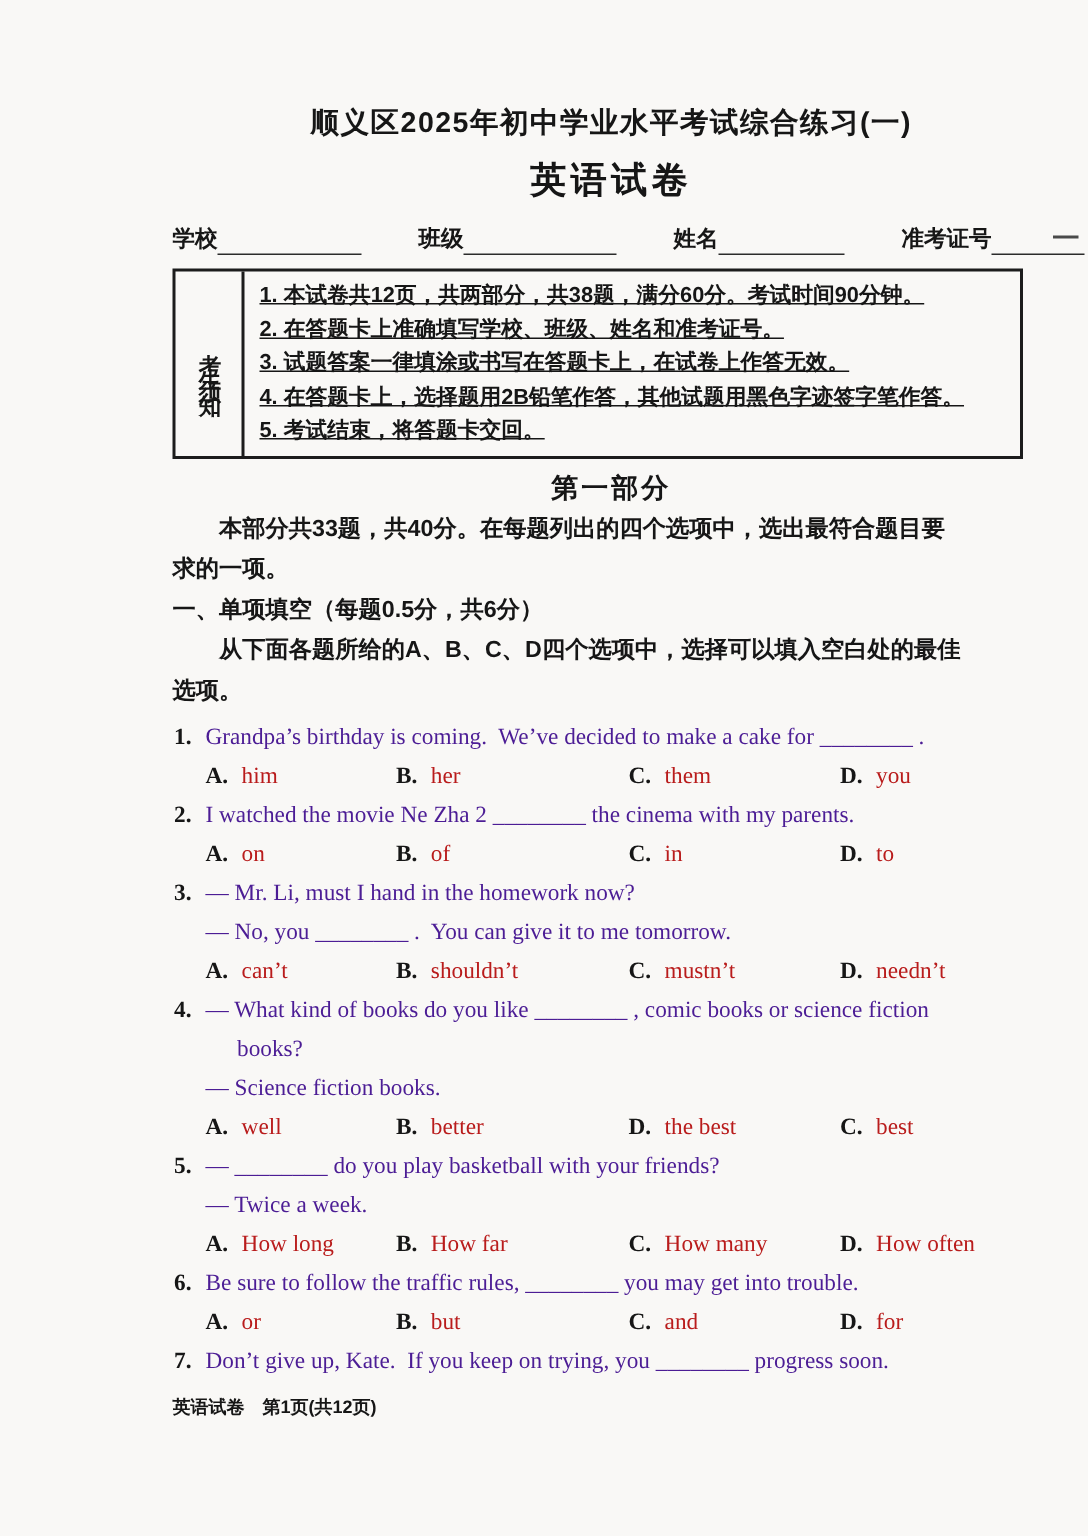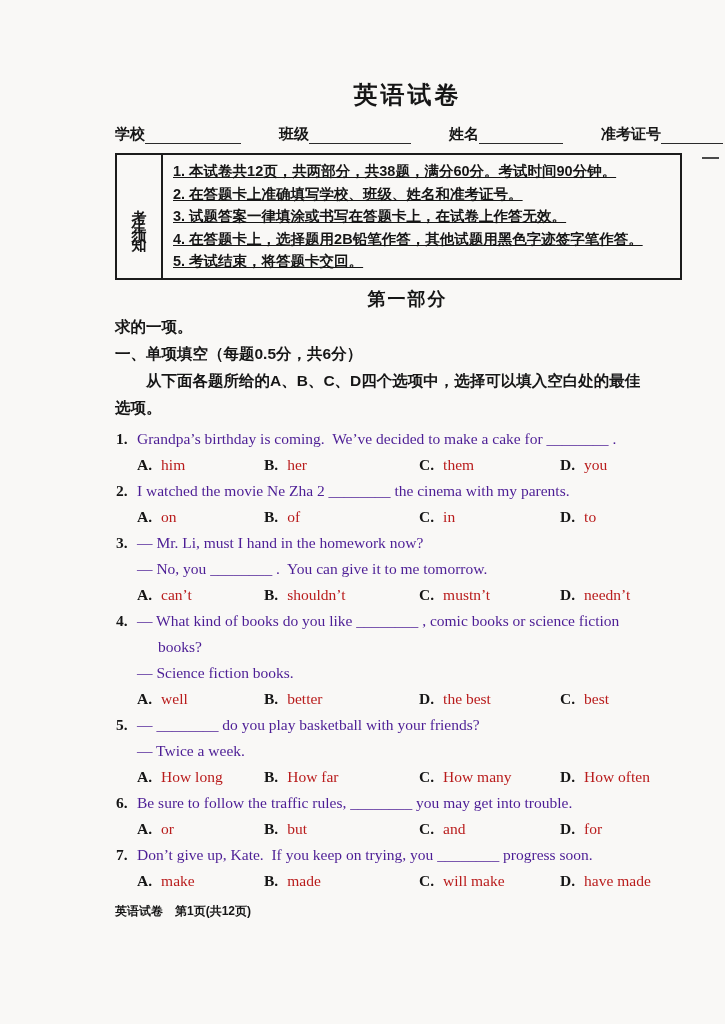--- a/index.html
+++ b/index.html
@@ -152,20 +152,21 @@
     width: 17px;
     border-top: 2px solid #4a4a4a;
   }
 </style>
 </head>
 <body>
 
 <div class="page">
   <div class="content">
 
+    <h1 class="title cn">顺义区2025年初中学业水平考试综合练习(一)</h1>
     <h2 class="subtitle cn">英语试卷</h2>
 
     <div class="fields">
       <div class="field">
         <span class="f-label cn">学校</span>
         <span class="f-line w1"></span>
       </div>
       <div class="field">
         <span class="f-label cn">班级</span>
         <span class="f-line w2"></span>
@@ -187,20 +188,21 @@
       <div class="notice-body">
         <div class="notice-item cn">1. 本试卷共12页，共两部分，共38题，满分60分。考试时间90分钟。</div>
         <div class="notice-item cn">2. 在答题卡上准确填写学校、班级、姓名和准考证号。</div>
         <div class="notice-item cn">3. 试题答案一律填涂或书写在答题卡上，在试卷上作答无效。</div>
         <div class="notice-item cn">4. 在答题卡上，选择题用2B铅笔作答，其他试题用黑色字迹签字笔作答。</div>
         <div class="notice-item cn">5. 考试结束，将答题卡交回。</div>
       </div>
     </div>
 
     <div class="part-heading cn">第一部分</div>
+    <p class="para cn indent">本部分共33题，共40分。在每题列出的四个选项中，选出最符合题目要</p>
     <p class="para cn">求的一项。</p>
     <div class="section-heading cn">一、单项填空（每题0.5分，共6分）</div>
     <p class="para cn indent">从下面各题所给的A、B、C、D四个选项中，选择可以填入空白处的最佳</p>
     <p class="para cn">选项。</p>
 
     <div class="questions">
 
       <div class="question">
         <span class="q-num">1.</span>
         <div class="q-line">Grandpa’s birthday is coming.  We’ve decided to make a cake for ________ .</div>
@@ -267,26 +269,20 @@
           <span class="opt"><span class="opt-label">A.</span><span class="opt-text">or</span></span>
           <span class="opt"><span class="opt-label">B.</span><span class="opt-text">but</span></span>
           <span class="opt"><span class="opt-label">C.</span><span class="opt-text">and</span></span>
           <span class="opt"><span class="opt-label">D.</span><span class="opt-text">for</span></span>
         </div>
       </div>
 
       <div class="question">
         <span class="q-num">7.</span>
         <div class="q-line">Don’t give up, Kate.  If you keep on trying, you ________ progress soon.</div>
-        <div class="options">
-          <span class="opt"><span class="opt-label">A.</span><span class="opt-text">make</span></span>
-          <span class="opt"><span class="opt-label">B.</span><span class="opt-text">made</span></span>
-          <span class="opt"><span class="opt-label">C.</span><span class="opt-text">will make</span></span>
-          <span class="opt"><span class="opt-label">D.</span><span class="opt-text">have made</span></span>
-        </div>
       </div>
 
     </div>
 
     <div class="footer cn">英语试卷　第1页(共12页)</div>
   </div>
 
   <div class="edge-dash"></div>
 </div>
 

